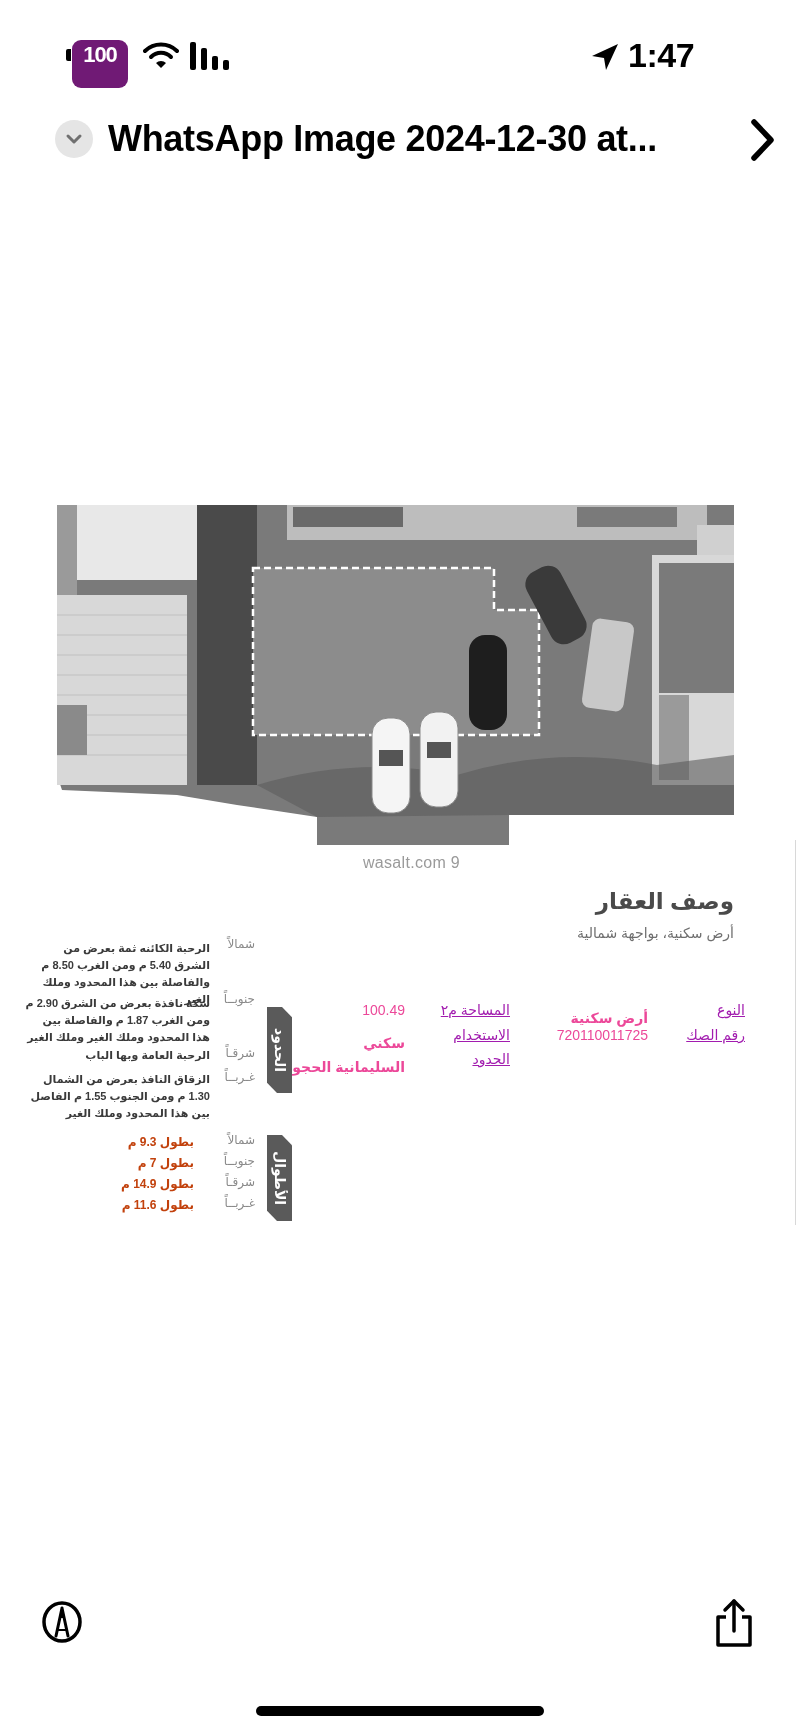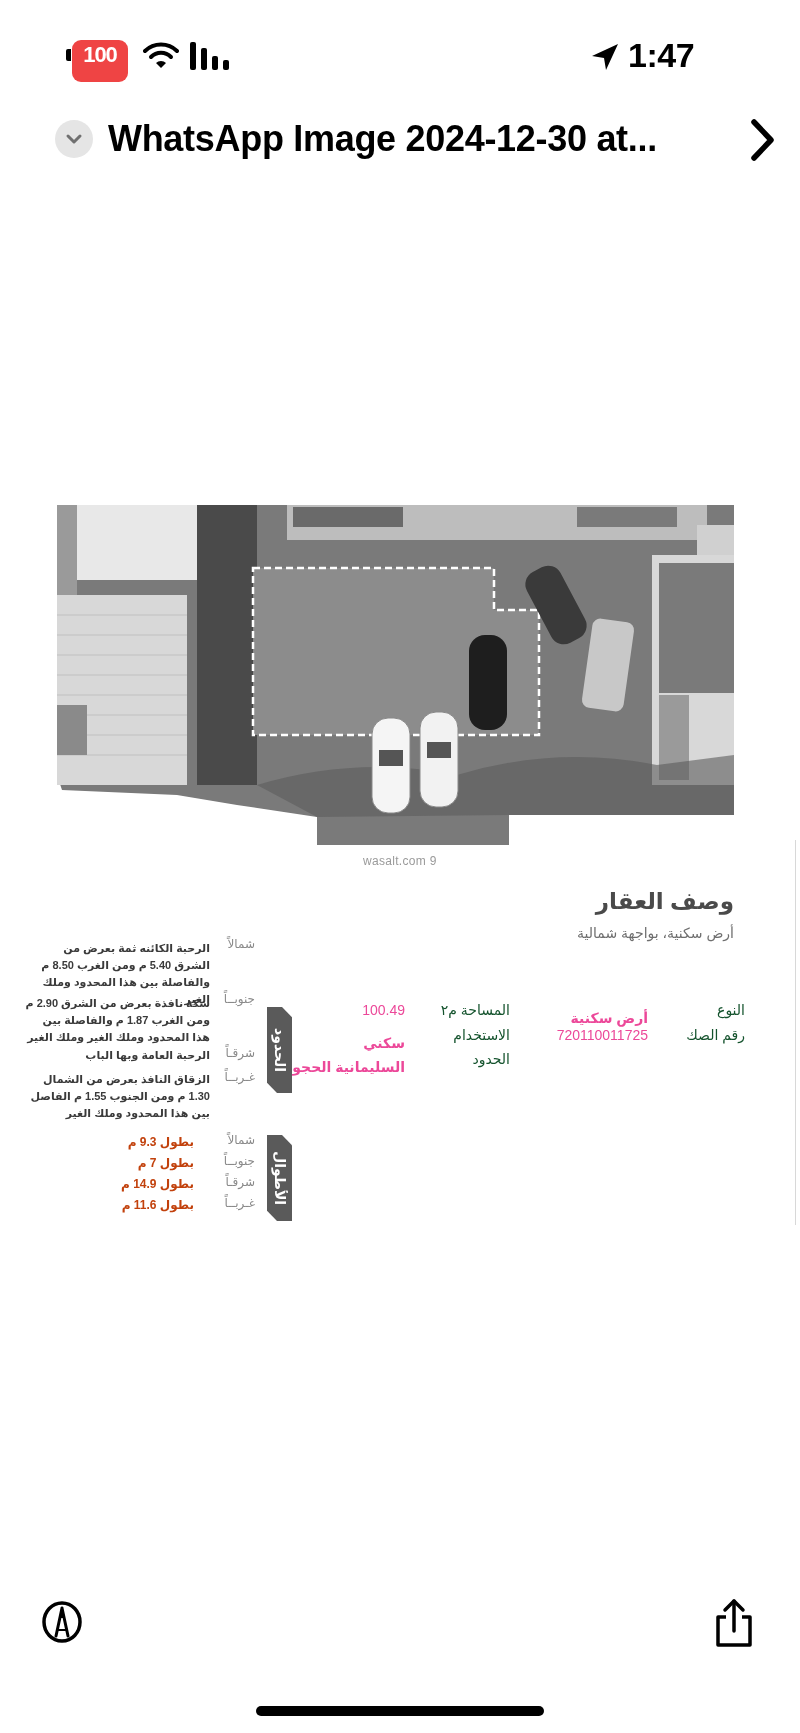--- a/index.html
+++ b/index.html
@@ -1,44 +1,44 @@
 <!DOCTYPE html>
 <html><head>
   <meta charset="utf-8">
   <style>
     * { box-sizing: border-box; margin: 0; padding: 0; }
     html, body { width: 800px; height: 1733px; background: #ffffff; overflow: hidden; }
     body { position: relative; font-family: "Liberation Sans", "DejaVu Sans", sans-serif; color: #000; }
 
     
     .status-bar { position: absolute; top: 30px; left: 0; width: 800px; height: 50px; }
-    .battery { position: absolute; left: 72px; top: 10px; width: 56px; height: 42px; background: #ef4444; border-radius: 9px;
+    .battery { position: absolute; left: 72px; top: 10px; width: 56px; height: 48px; background: #701a75; border-radius: 9px;
                color: #fff; font-weight: bold; font-size: 22px; text-align: center; line-height: 30px; letter-spacing: -1px; }
     .battery-tip { position: absolute; left: 66px; top: 19px; width: 5px; height: 12px; background: #000; border-radius: 2px 0 0 2px; }
     .wifi { position: absolute; left: 143px; top: 10px; width: 36px; height: 30px; }
     .signal { position: absolute; left: 190px; top: 12px; width: 44px; height: 28px; }
     .location-arrow { position: absolute; left: 590px; top: 12px; width: 30px; height: 30px; }
     .clock { position: absolute; left: 628px; top: 6px; font-size: 34px; font-weight: bold; letter-spacing: -0.5px; }
 
     
     .title-bar { position: absolute; top: 112px; left: 0; width: 748px; height: 56px; }
     .collapse-btn { position: absolute; left: 55px; top: 8px; width: 38px; height: 38px; border-radius: 50%; background: #e5e5e5;
                     display: flex; align-items: center; justify-content: center; }
     .doc-title { position: absolute; left: 108px; top: 6px; font-size: 36px; font-weight: bold; white-space: nowrap; letter-spacing: -0.3px; }
     .next-btn { position: absolute; left: 744px; top: 4px; width: 36px; height: 48px; }
     .right-rule { position: absolute; left: 795px; top: 840px; width: 1px; height: 370px; background: #d8d8d8; }
     .right-rule2 { position: absolute; left: 795px; top: 1205px; width: 1px; height: 20px; background: #d8d8d8; }
 
     .aerial { position: absolute; left: 57px; top: 505px; width: 677px; height: 340px; overflow: hidden; }
     .aerial svg { display: block; }
-    .watermark { position: absolute; left: 363px; top: 854px; font-size: 12px; color: #9a9a9a; letter-spacing: 0.3px; }
+    .watermark { position: absolute; left: 363px; top: 854px; font-size: 16px; color: #9a9a9a; letter-spacing: 0.3px; }
     .section-title { position: absolute; right: 66px; top: 888px; font-size: 23px; font-weight: bold; color: #4a4a4a; direction: rtl; }
     .section-subtitle { position: absolute; right: 66px; top: 925px; font-size: 14px; color: #6e6e6e; direction: rtl; }
 
-    .prop-label { position: absolute; font-size: 14px; color: #14532d; direction: rtl; white-space: nowrap; }
+    .prop-label { position: absolute; font-size: 14px; color: #a21caf; direction: rtl; white-space: nowrap; text-decoration: underline; }
     .prop-value { position: absolute; font-size: 14px; color: #ec4899; direction: rtl; white-space: nowrap; }
     .prop-value.bold { font-weight: bold; margin-top: 8px; }
 
     .tab-vertical { position: absolute; left: 267px; width: 25px; background: #5a5a5a; color: #fff;
                     clip-path: polygon(0 0, 60% 0, 100% 12%, 100% 100%, 40% 100%, 0 88%);
                     display: flex; align-items: center; justify-content: center; }
     .tab-vertical span { writing-mode: vertical-rl; font-size: 14px; font-weight: bold; direction: rtl; }
 
     .dir-label { position: absolute; left: 200px; width: 55px; font-size: 12px; color: #8a8a8a; direction: rtl; white-space: nowrap; }
     .dir-text { position: absolute; right: 590px; font-size: 11px; line-height: 17px; color: #3a3a3a; direction: rtl; text-align: right; font-weight: bold; }

